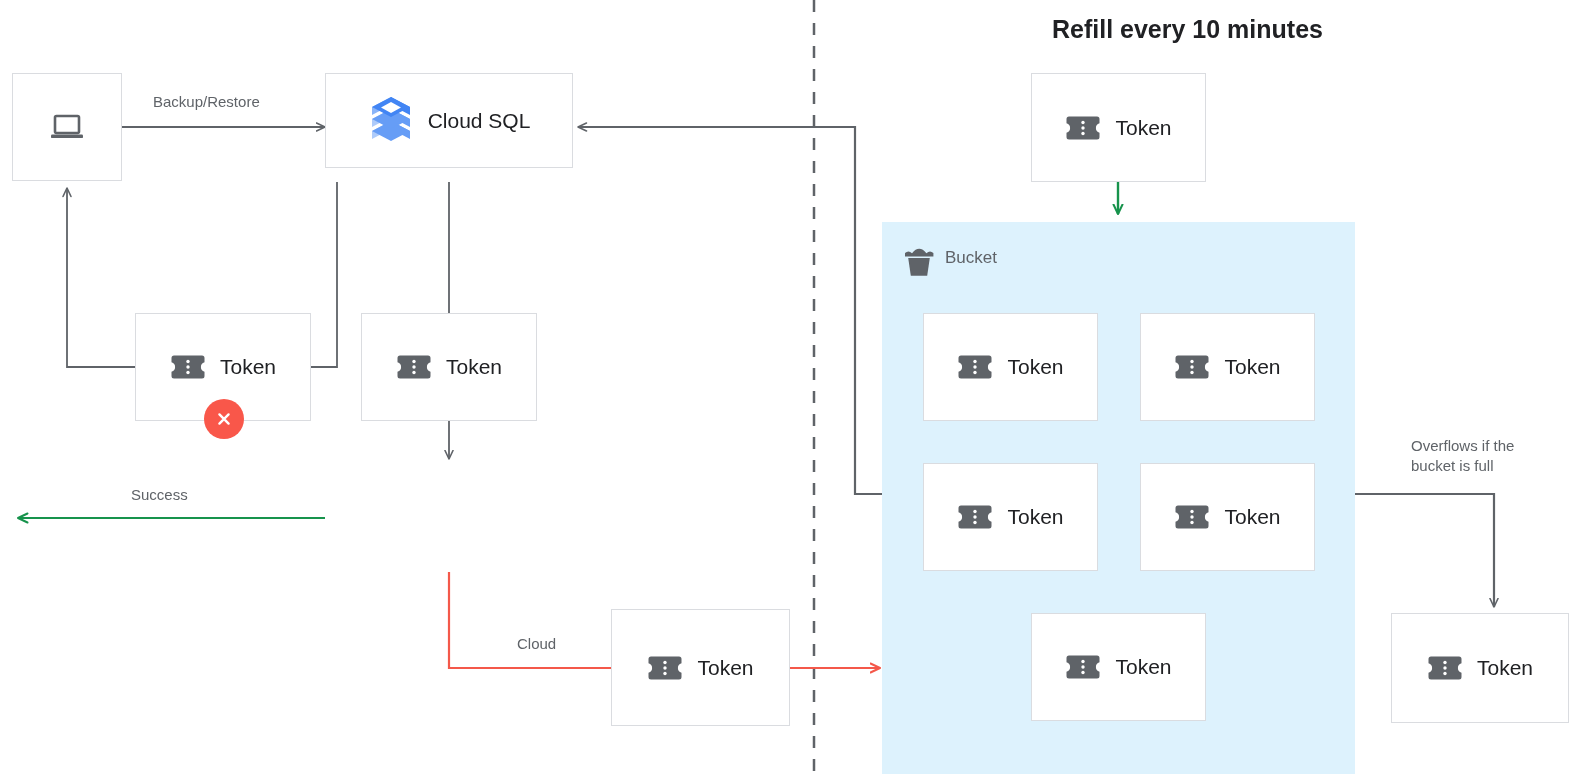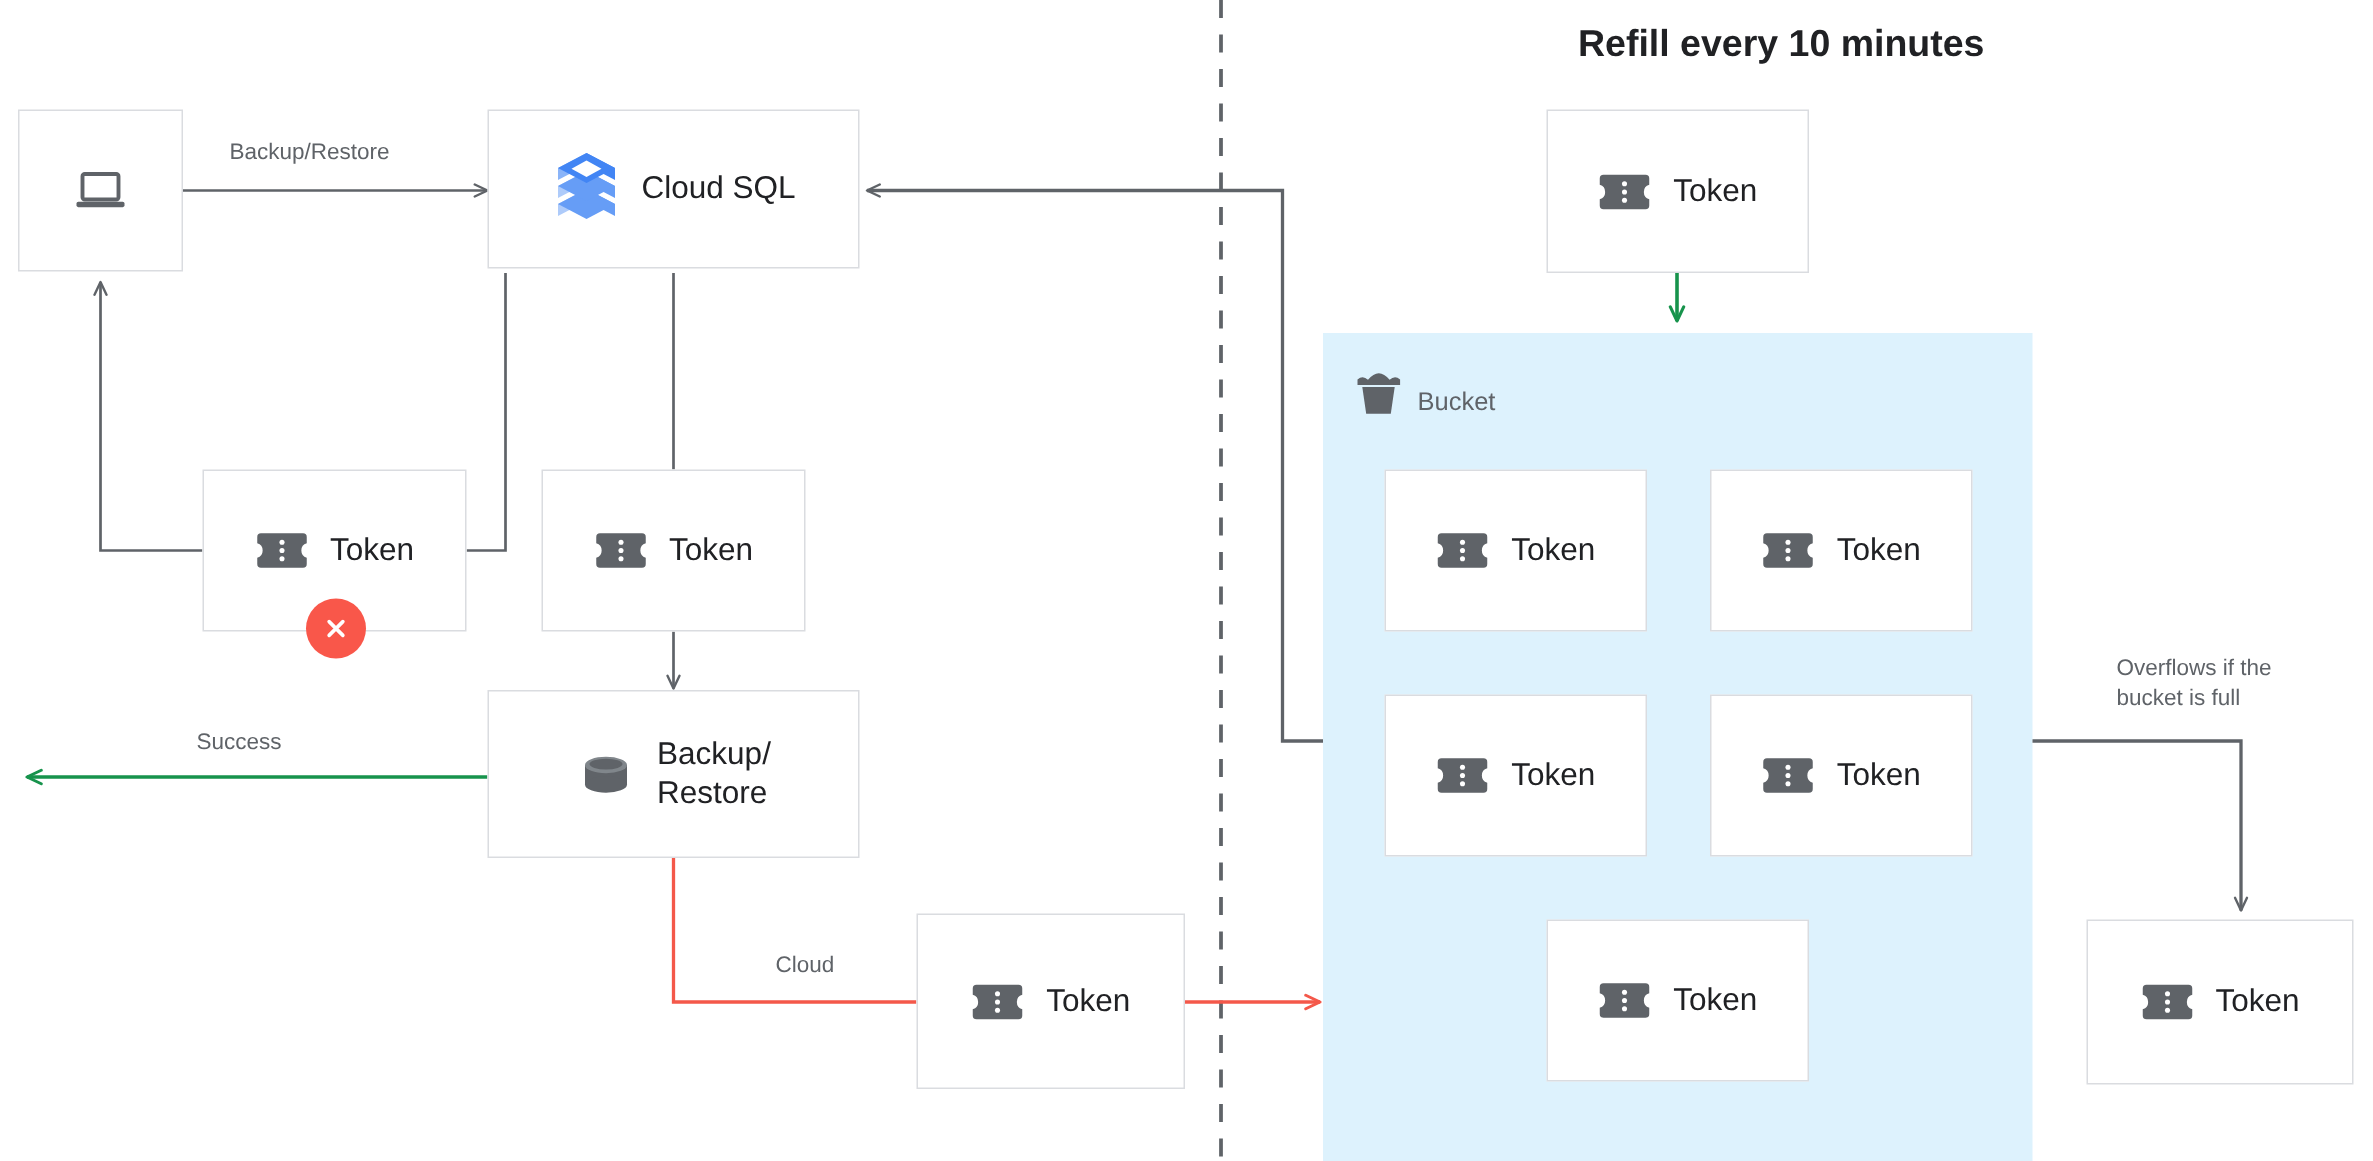--- a/index.html
+++ b/index.html
@@ -14,21 +14,21 @@
     display:flex;align-items:center;justify-content:center;
   }
   .node-inner{display:flex;align-items:center;gap:14px;}
   .node-label{
     font-size:21px;color:#202124;line-height:1.22;white-space:pre-line;
   }
 
   
   .bucket-panel{position:absolute;background:#ddf2fd;}
   .bucket-head{
-    position:absolute;display:flex;align-items:flex-end;gap:10px;
+    position:absolute;display:flex;align-items:flex-start;gap:10px;
   }
   .bucket-head-label{font-size:17px;color:#5f6368;}
 
   
   .edge-label{
     position:absolute;font-size:15px;color:#5f6368;
     line-height:1.35;white-space:pre-line;
   }
   .title{
     position:absolute;font-size:25px;font-weight:bold;color:#202124;
@@ -94,21 +94,21 @@
 
   <div class="node" style="left:12px;top:73px;width:110px;height:108px;">
     <span style="display:inline-flex;width:34px;height:28px;">
       <svg viewBox="0 0 34 28" width="34" height="28">
         <rect x="5" y="3" width="24" height="17" rx="1.5" fill="none" stroke="#5f6368" stroke-width="2.6"></rect>
         <rect x="1" y="21.5" width="32" height="3.6" rx="1.2" fill="#5f6368"></rect>
       </svg>
     </span>
   </div>
 
-  <div class="node" style="left:325px;top:73px;width:248px;height:106px;">
+  <div class="node" style="left:325px;top:73px;width:248px;height:95px;">
     <div class="node-inner">
       <span style="display:inline-flex;width:46px;height:52px;">
         <svg viewBox="0 0 46 52" width="46" height="52">
 
           <polygon points="23,34 42,44 42,36 23,26" fill="#669df6"></polygon>
           <polygon points="23,34 4,44 4,36 23,26" fill="#aecbfa"></polygon>
           <polygon points="23,26 42,36 23,46 4,36" fill="#669df6"></polygon>
 
           <polygon points="23,22 42,32 42,24 23,14" fill="#669df6"></polygon>
           <polygon points="23,22 4,32 4,24 23,14" fill="#aecbfa"></polygon>
@@ -156,34 +156,20 @@
                    a5 5 0 0 0 0 -9.6 v-4.2 a2.5 2.5 0 0 1 2.5 -2.5 z" fill="#5f6368"></path>
           <circle cx="18" cy="10.5" r="1.7" fill="#ffffff"></circle>
           <circle cx="18" cy="16" r="1.7" fill="#ffffff"></circle>
           <circle cx="18" cy="21.5" r="1.7" fill="#ffffff"></circle>
         </svg>
       </span>
       <span class="node-label">Token</span>
     </div>
   </div>
 
-  <div class="node" style="left:325px;top:460px;width:248px;height:112px;">
-    <div class="node-inner">
-      <span style="display:inline-flex;width:40px;height:34px;">
-        <svg viewBox="0 0 40 34" width="40" height="34">
-          <rect x="6" y="11" width="28" height="13" fill="#5f6368"></rect>
-          <ellipse cx="20" cy="24" rx="14" ry="5.5" fill="#5f6368"></ellipse>
-          <ellipse cx="20" cy="11" rx="14" ry="5.5" fill="#80868b"></ellipse>
-          <ellipse cx="20" cy="10.4" rx="11" ry="3.6" fill="#5f6368"></ellipse>
-        </svg>
-      </span>
-      <span class="node-label">Backup/
-Restore</span>
-    </div>
-  </div>
 
   <div class="node" style="left:611px;top:609px;width:179px;height:117px;">
     <div class="node-inner">
       <span style="display:inline-flex;width:36px;height:32px;">
         <svg viewBox="0 0 36 32" width="36" height="32">
           <path d="M4 4.5 h28 a2.5 2.5 0 0 1 2.5 2.5 v4.2
                    a5 5 0 0 0 0 9.6 v4.2 a2.5 2.5 0 0 1 -2.5 2.5
                    h-28 a2.5 2.5 0 0 1 -2.5 -2.5 v-4.2
                    a5 5 0 0 0 0 -9.6 v-4.2 a2.5 2.5 0 0 1 2.5 -2.5 z" fill="#5f6368"></path>
           <circle cx="18" cy="10.5" r="1.7" fill="#ffffff"></circle>

